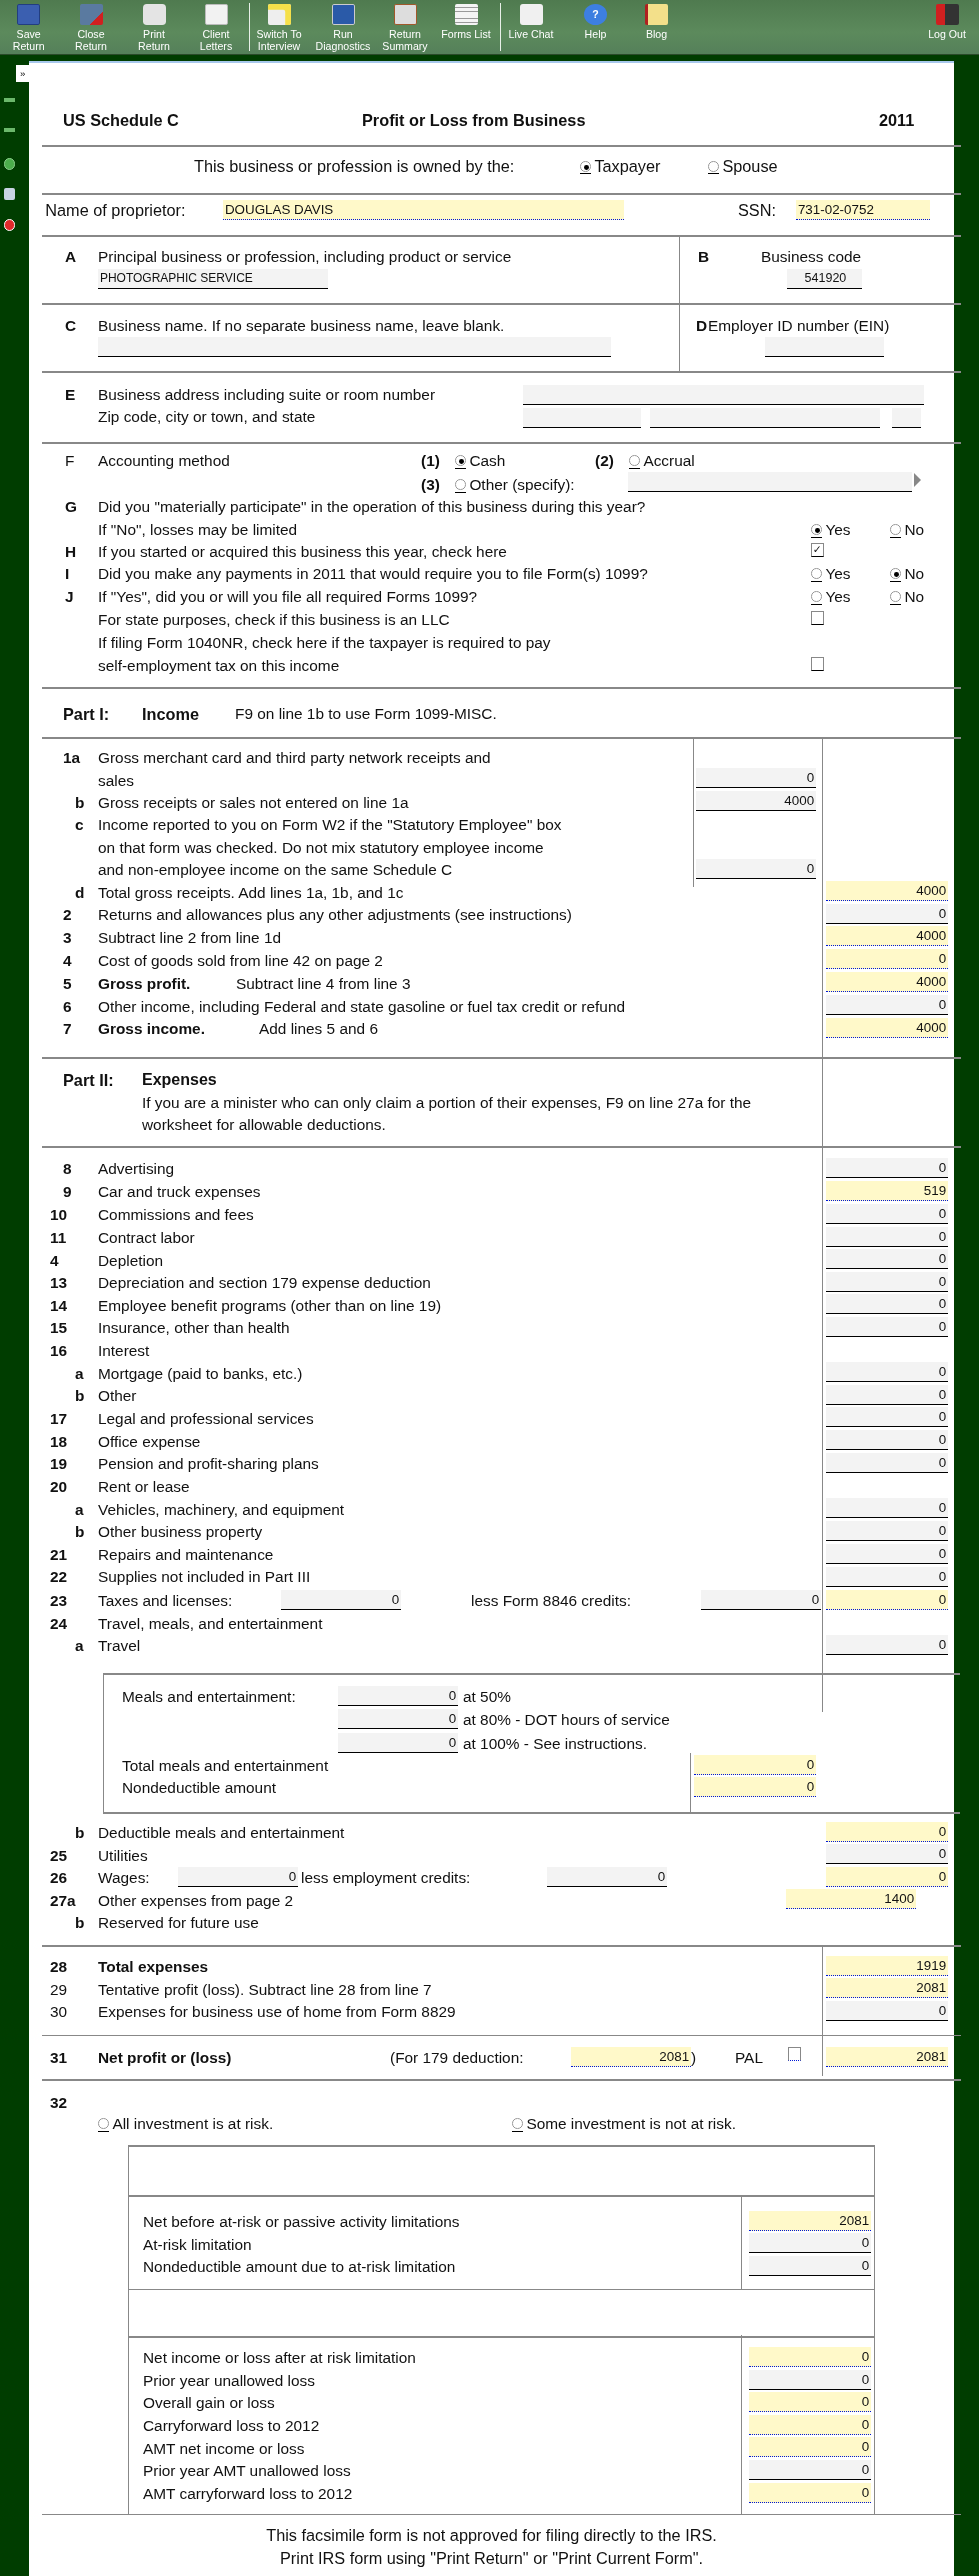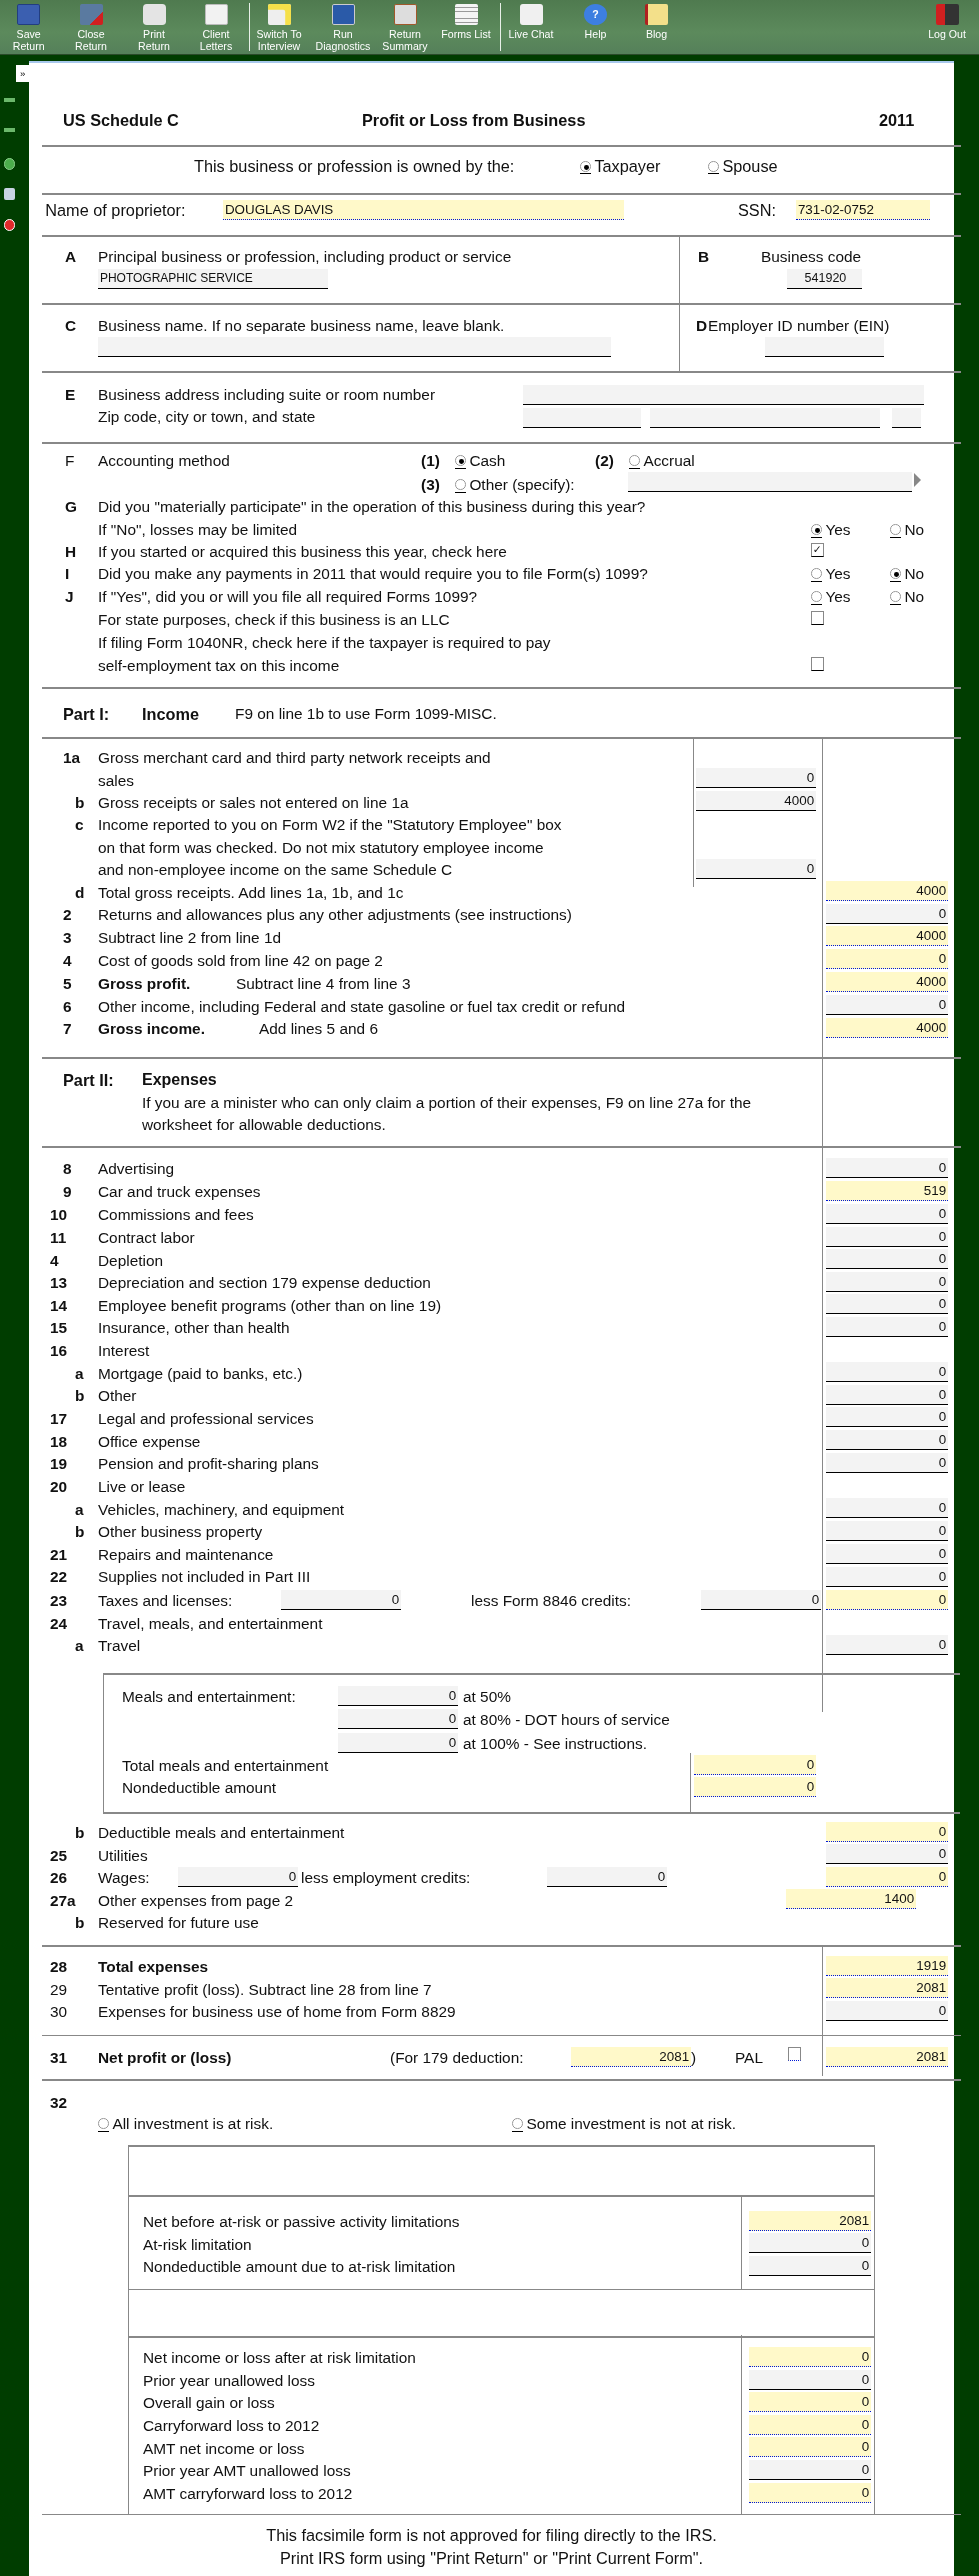--- a/index.html
+++ b/index.html
@@ -236,21 +236,21 @@
   <div class="ln" style="left:21px;top:1347px">17</div>
     <div class="abs" style="left:69px;top:1347px">Legal and professional services</div>
     <div class="fld" style="left:797px;top:1344px;width:122px">0</div>
   <div class="ln" style="left:21px;top:1370px">18</div>
     <div class="abs" style="left:69px;top:1370px">Office expense</div>
     <div class="fld" style="left:797px;top:1367px;width:122px">0</div>
   <div class="ln" style="left:21px;top:1392px">19</div>
     <div class="abs" style="left:69px;top:1392px">Pension and profit-sharing plans</div>
     <div class="fld thin" style="left:797px;top:1390px;width:122px">0</div>
   <div class="ln" style="left:21px;top:1415px">20</div>
-    <div class="abs" style="left:69px;top:1415px">Live or lease</div>
+    <div class="abs" style="left:69px;top:1415px">Rent or lease</div>
   <div class="ln" style="left:46px;top:1438px">a</div>
     <div class="abs" style="left:69px;top:1438px">Vehicles,  machinery,  and equipment</div>
     <div class="fld thin" style="left:797px;top:1435px;width:122px">0</div>
   <div class="ln" style="left:46px;top:1460px">b</div>
     <div class="abs" style="left:69px;top:1460px">Other business property</div>
     <div class="fld thin" style="left:797px;top:1458px;width:122px">0</div>
   <div class="ln" style="left:21px;top:1483px">21</div>
     <div class="abs" style="left:69px;top:1483px">Repairs and maintenance</div>
     <div class="fld" style="left:797px;top:1481px;width:122px">0</div>
   <div class="ln" style="left:21px;top:1505px">22</div>

